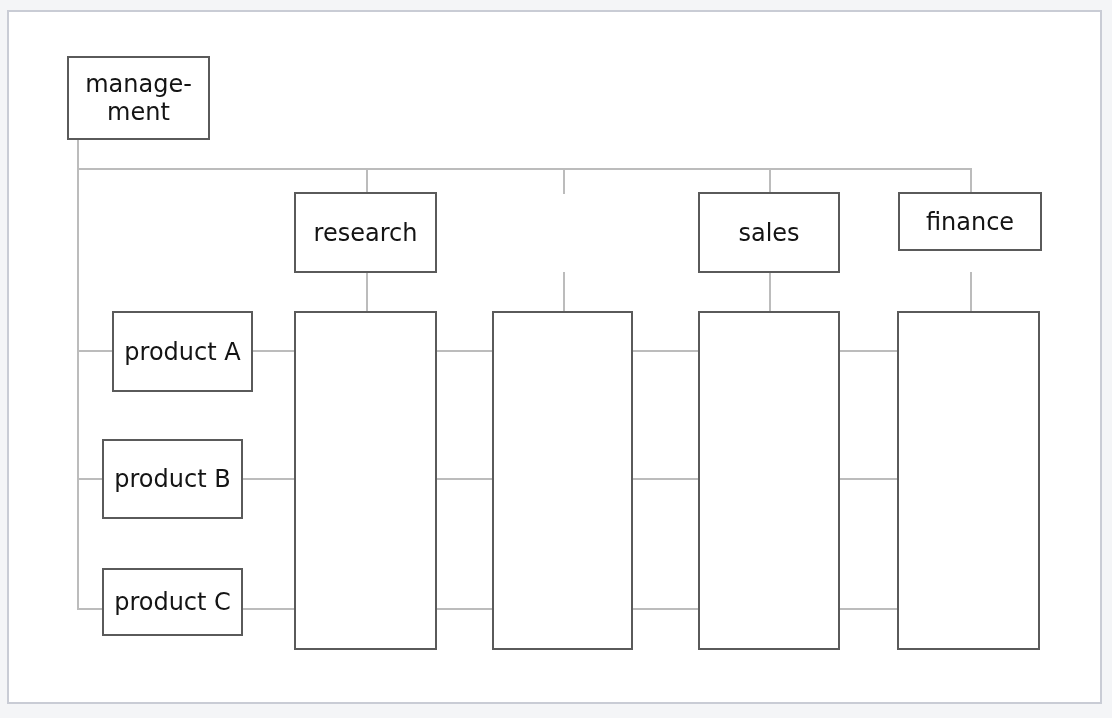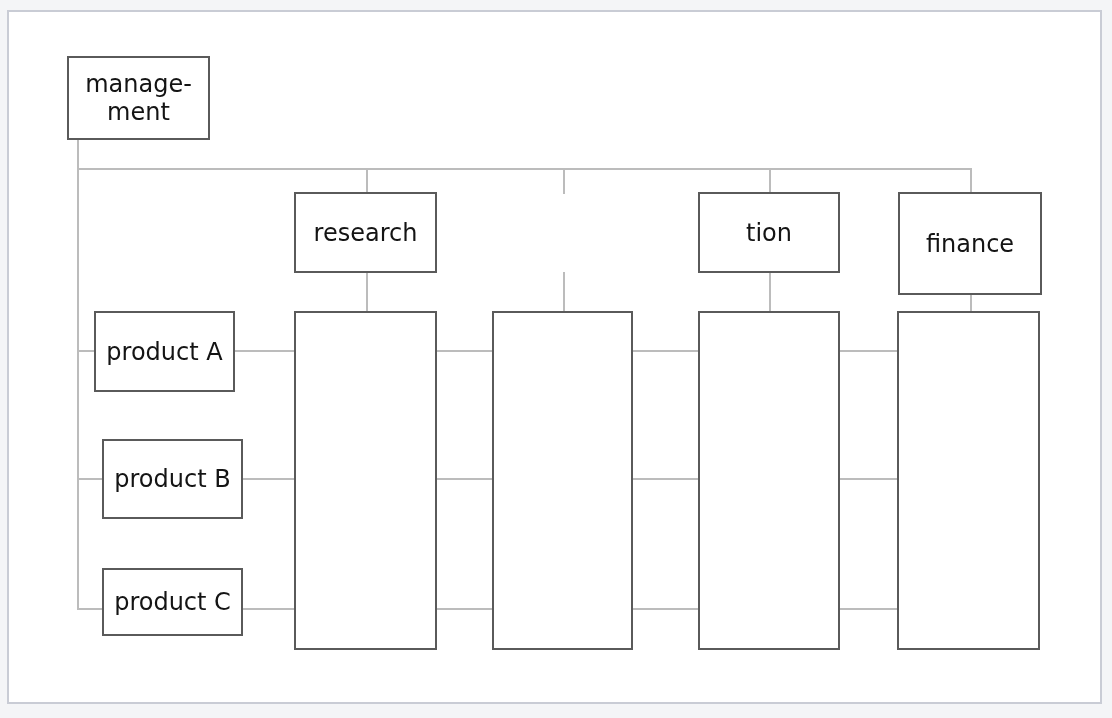--- a/index.html
+++ b/index.html
@@ -75,20 +75,20 @@
 
   <div class="cell" style="left:285px;top:299px;width:143px;height:339px;"></div>
   <div class="cell" style="left:483px;top:299px;width:141px;height:339px;"></div>
   <div class="cell" style="left:689px;top:299px;width:142px;height:339px;"></div>
   <div class="cell" style="left:888px;top:299px;width:143px;height:339px;"></div>
 
   <div class="node" style="left:58px;top:44px;width:143px;height:84px;">manage-
 ment</div>
 
   <div class="node" style="left:285px;top:180px;width:143px;height:81px;">research</div>
-  <div class="node" style="left:689px;top:180px;width:142px;height:81px;">tion</div>
-  <div class="node" style="left:889px;top:180px;width:144px;height:103px;">finance</div>
+  <div class="node" style="left:689px;top:180px;width:142px;height:81px;">sales</div>
+  <div class="node" style="left:889px;top:180px;width:144px;height:59px;">finance</div>
 
-  <div class="node" style="left:85px;top:299px;width:141px;height:81px;">product A</div>
+  <div class="node" style="left:103px;top:299px;width:141px;height:81px;">product A</div>
   <div class="node" style="left:93px;top:427px;width:141px;height:80px;">product B</div>
   <div class="node" style="left:93px;top:556px;width:141px;height:68px;">product C</div>
 
 </div>
 
 </body></html>

